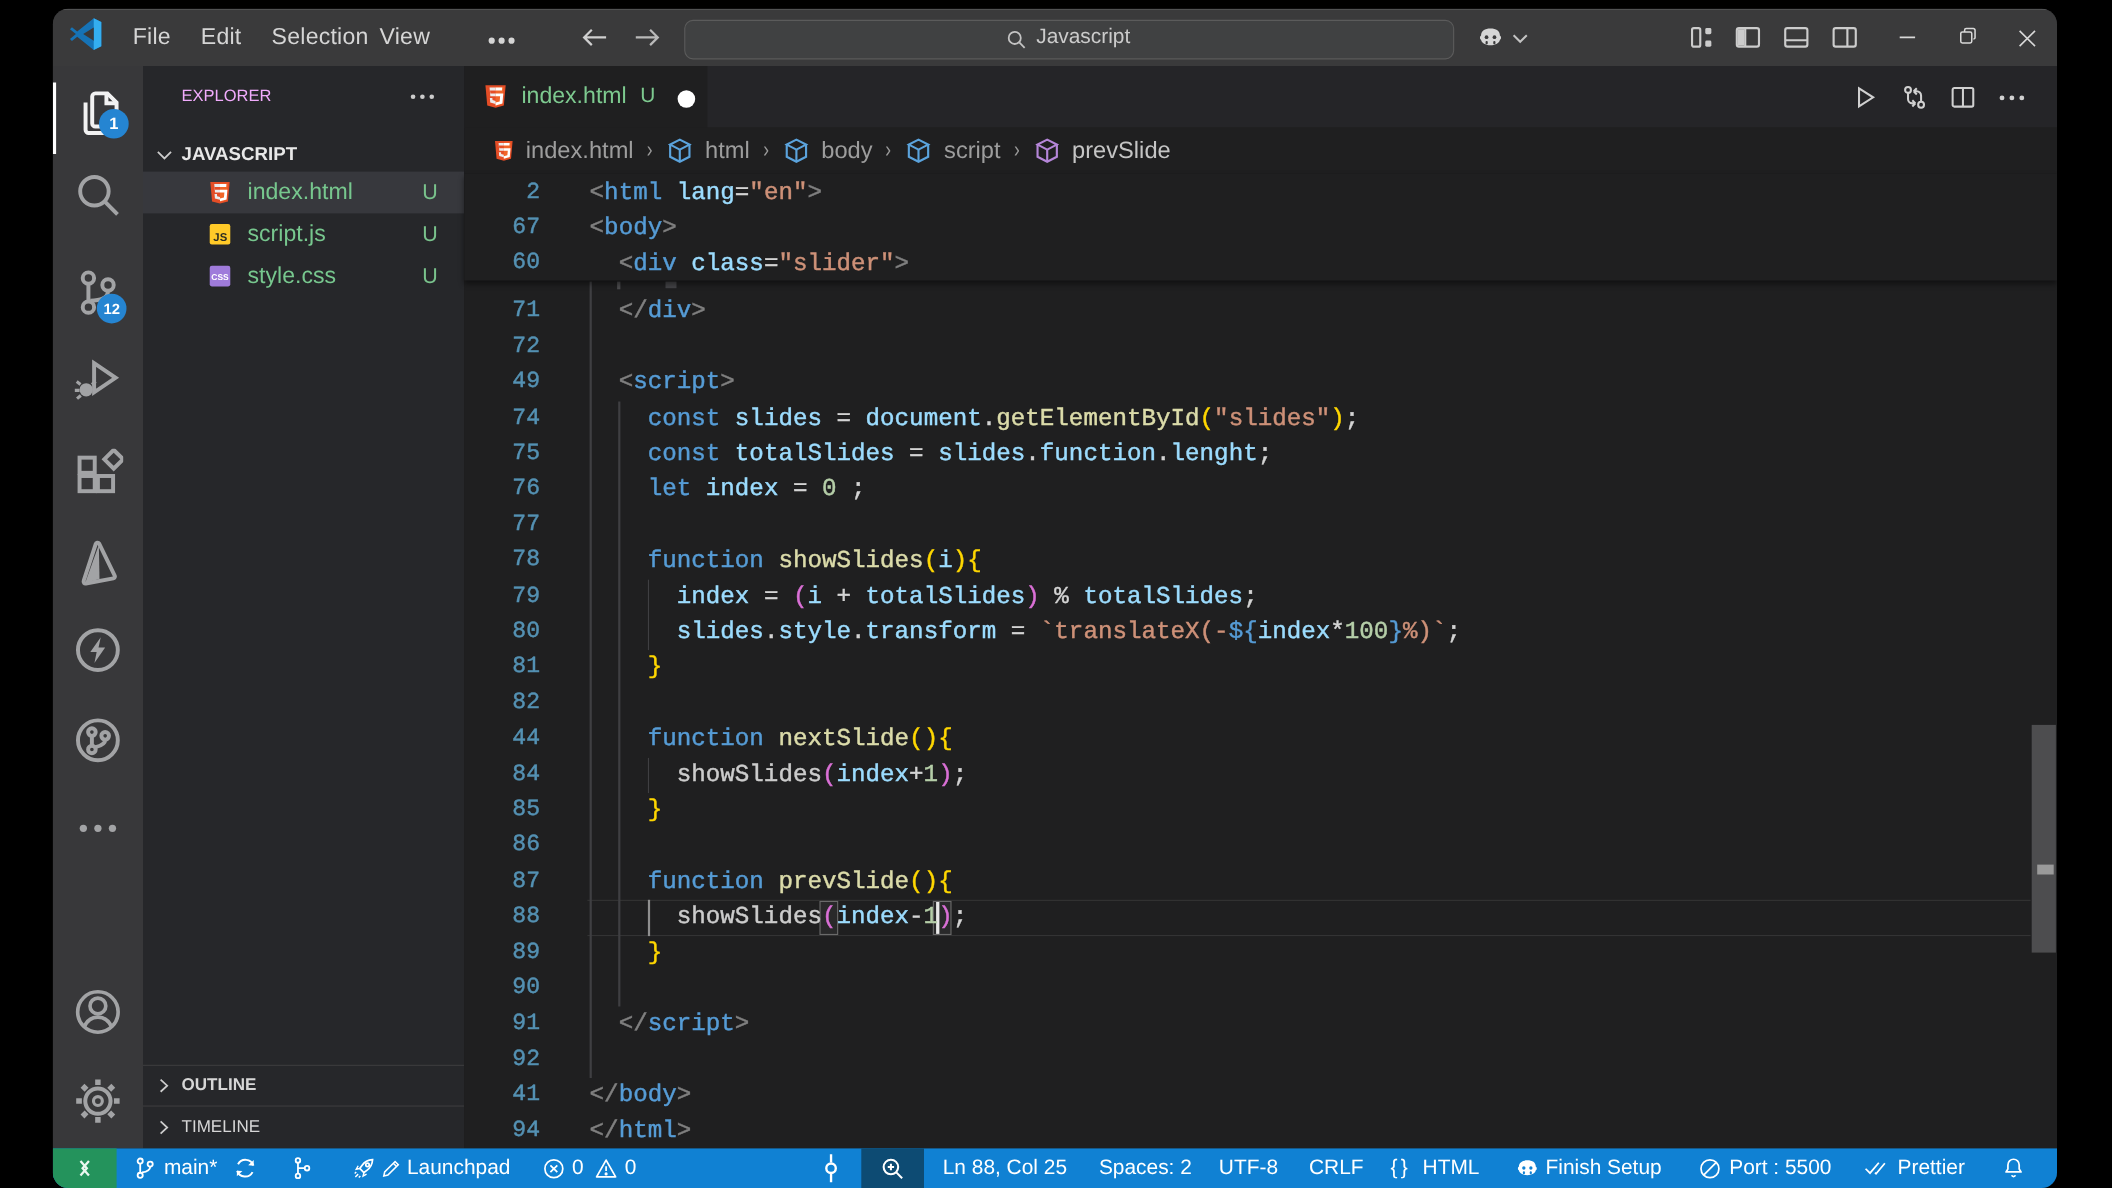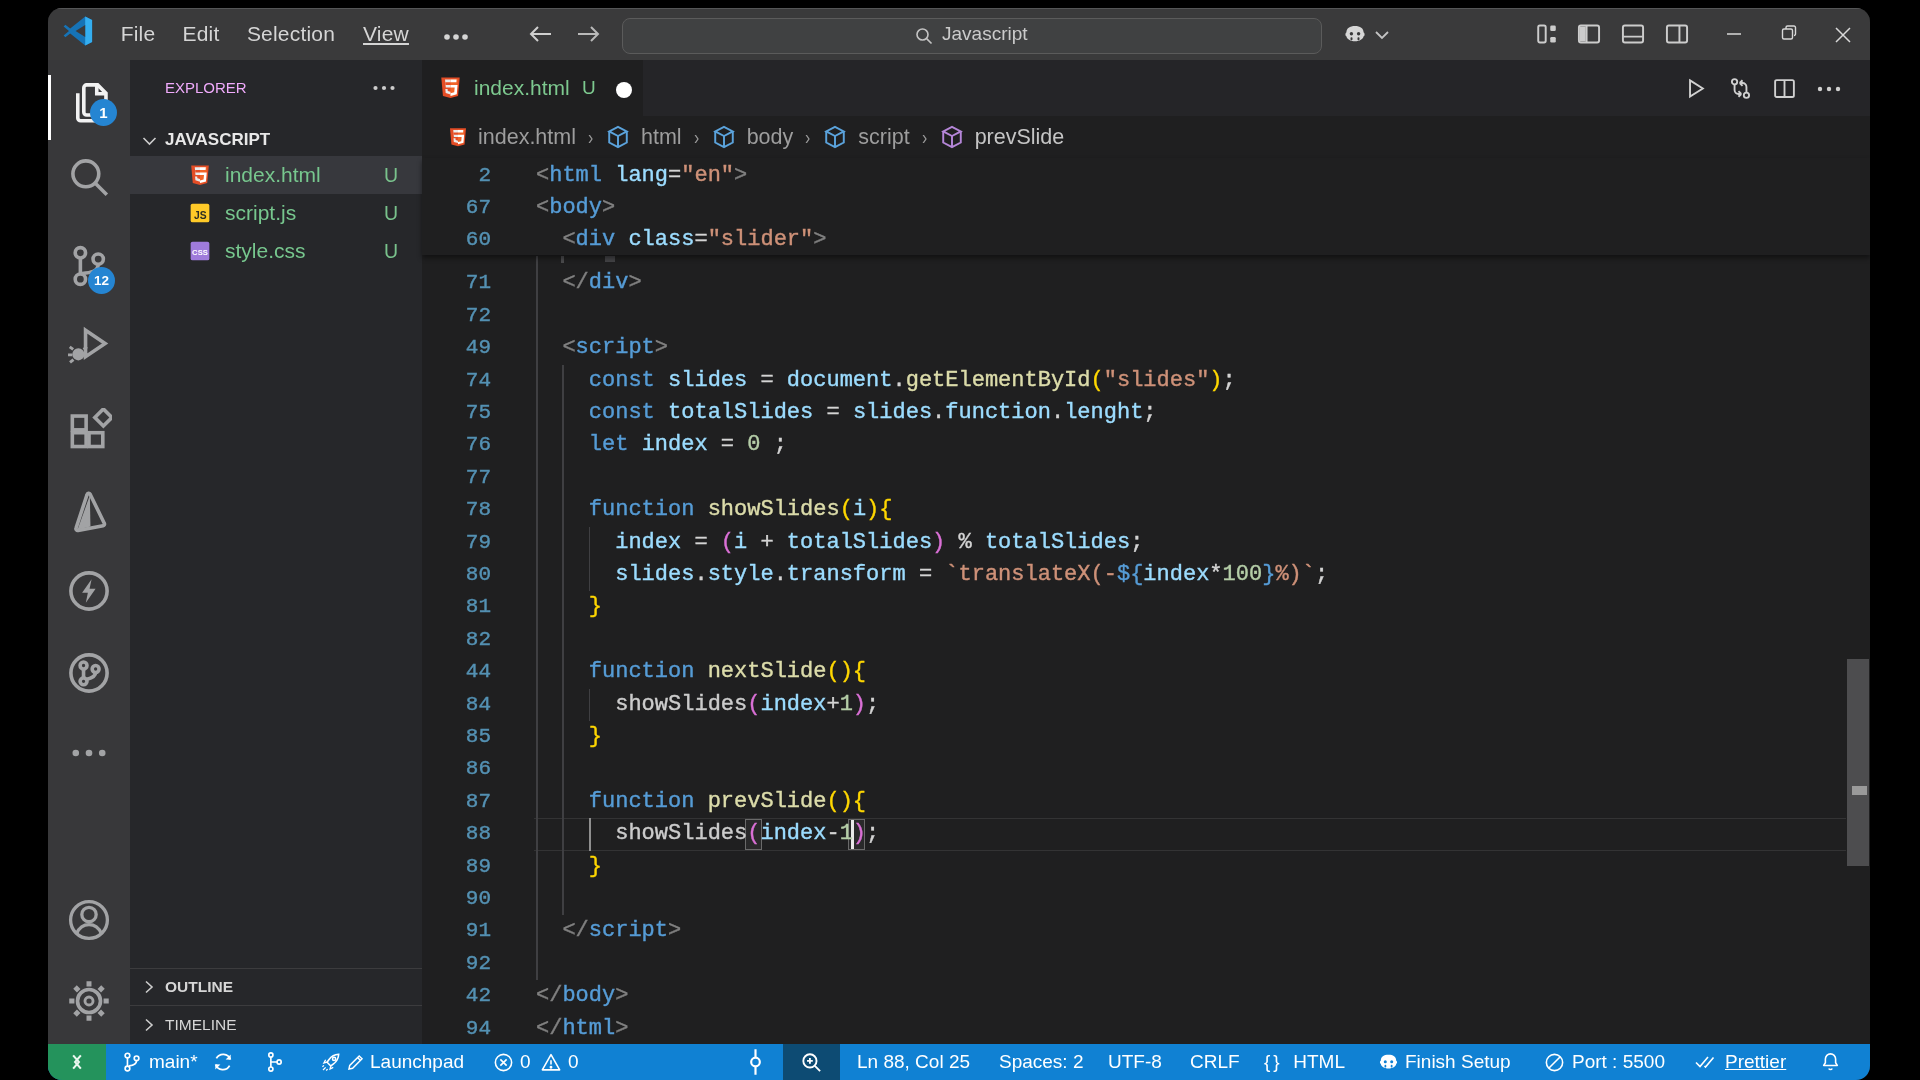--- a/index.html
+++ b/index.html
@@ -52,21 +52,21 @@
     <div class="abs" style="left:0;top:0;width:1822px;height:1px;background:#555657;"></div>
 
     <svg class="abs" style="left:15px;top:8px" width="30" height="30" viewBox="0 0 100 100">
       <path fill="#1673b6" d="M74 2 L97 13 V87 L74 98 L24 58 L8 71 L2 65 L20 50 L2 35 L8 29 L24 42 Z"></path>
       <path fill="#34aef0" d="M74 2 L97 13 V87 L74 98 Z"></path>
       <path fill="#3a3a3b" d="M74 30 L42 50 L74 70 Z"></path>
     </svg>
     <div class="menu" style="left:58px;width:64px;">File</div>
     <div class="menu" style="left:122px;width:62px;">Edit</div>
     <div class="menu" style="left:184px;width:118px;">Selection</div>
-    <div class="menu" style="left:302px;width:72px;text-decoration:underline;">View</div>
+    <div class="menu" style="left:284px;width:72px;">View</div>
     <svg class="abs" style="left:394px;top:0" width="28" height="52" viewBox="0 0 28 52" fill="#d5d5d5">
       <circle cx="5" cy="29" r="2.8"></circle>
         <circle cx="14" cy="29" r="2.8"></circle>
         <circle cx="23" cy="29" r="2.8"></circle>
     </svg>
 
     <svg class="abs" style="left:479px;top:15px" width="28" height="22" viewBox="0 0 28 22" fill="none" stroke="#cfcfcf" stroke-width="2">
       <path d="M4 11 H24 M11 4 L4 11 L11 18"></path>
     </svg>
     <svg class="abs" style="left:526px;top:15px" width="28" height="22" viewBox="0 0 28 22" fill="none" stroke="#b9b9b9" stroke-width="2">
@@ -368,21 +368,21 @@
       <div class="ln" style="top:627.8px">87</div>
       <div class="cl" style="top:627.8px">    <span class="t">function</span> <span class="f">prevSlide</span><span class="b1">(){</span></div>
       <div class="ln" style="top:660.2px">88</div>
       <div class="cl" style="top:660.2px">      showSlides<span class="b2">(</span><span class="a">index</span><span class="o">-</span><span class="n">1</span><span class="b2">)</span><span class="o">;</span></div>
       <div class="ln" style="top:692.6px">89</div>
       <div class="cl" style="top:692.6px">    <span class="b1">}</span></div>
       <div class="ln" style="top:725.0px">90</div>
       <div class="ln" style="top:757.4px">91</div>
       <div class="cl" style="top:757.4px">  <span class="p">&lt;/</span><span class="t">script</span><span class="p">&gt;</span></div>
       <div class="ln" style="top:789.8px">92</div>
-      <div class="ln" style="top:822.2px">42</div>
+      <div class="ln" style="top:822.2px">41</div>
       <div class="cl" style="top:822.2px"><span class="p">&lt;/</span><span class="t">body</span><span class="p">&gt;</span></div>
       <div class="ln" style="top:854.6px">94</div>
       <div class="cl" style="top:854.6px"><span class="p">&lt;/</span><span class="t">html</span><span class="p">&gt;</span></div>
 
       <div class="abs" style="left:1425px;top:501px;width:22px;height:207px;background:#4d4d4f;"></div>
       <div class="abs" style="left:1430px;top:628px;width:15px;height:9px;background:#9a9a9a;"></div>
     </div>
 
     <div class="abs" style="left:0;top:98px;right:0;height:97px;background:#1f1f20;box-shadow:0 3px 5px rgba(0,0,0,0.45);">
       <div class="ln" style="top:1.6px;">2</div>
@@ -469,19 +469,19 @@
     <div class="st" style="left:1357px;">Finish Setup</div>
     <svg class="abs" style="left:1496px;top:8px" width="21" height="21" viewBox="0 0 16 16" fill="none" stroke="#fff" stroke-width="1.2">
       <circle cx="8" cy="8" r="6.2"></circle>
         <path d="M3.8 12.2 L12.2 3.8"></path>
     </svg>
     <div class="st" style="left:1524px;">Port : 5500</div>
     <svg class="abs" style="left:1646px;top:9px" width="24" height="18" viewBox="0 0 24 18" fill="none" stroke="#fff" stroke-width="1.6">
       <path d="M2 9.5 L6 13.5 L14 4"></path>
       <path d="M10.5 13 L11.5 14 L19.5 4.5"></path>
     </svg>
-    <div class="st" style="left:1677px;text-decoration:underline;">Prettier</div>
+    <div class="st" style="left:1677px;">Prettier</div>
     <svg class="abs" style="left:1772px;top:7px" width="21" height="22" viewBox="0 0 16 16" fill="none" stroke="#fff" stroke-width="1.2">
       <path d="M8 1.8 a3.9 3.9 0 0 1 3.9 3.9 v2.9 l1.3 2 H2.8 l1.3-2 V5.7 A3.9 3.9 0 0 1 8 1.8 Z" stroke-linejoin="round"></path>
       <path d="M6.7 12.9 a1.4 1.4 0 0 0 2.6 0"></path>
     </svg>
   </div>
 </div>
 
 </body></html>

